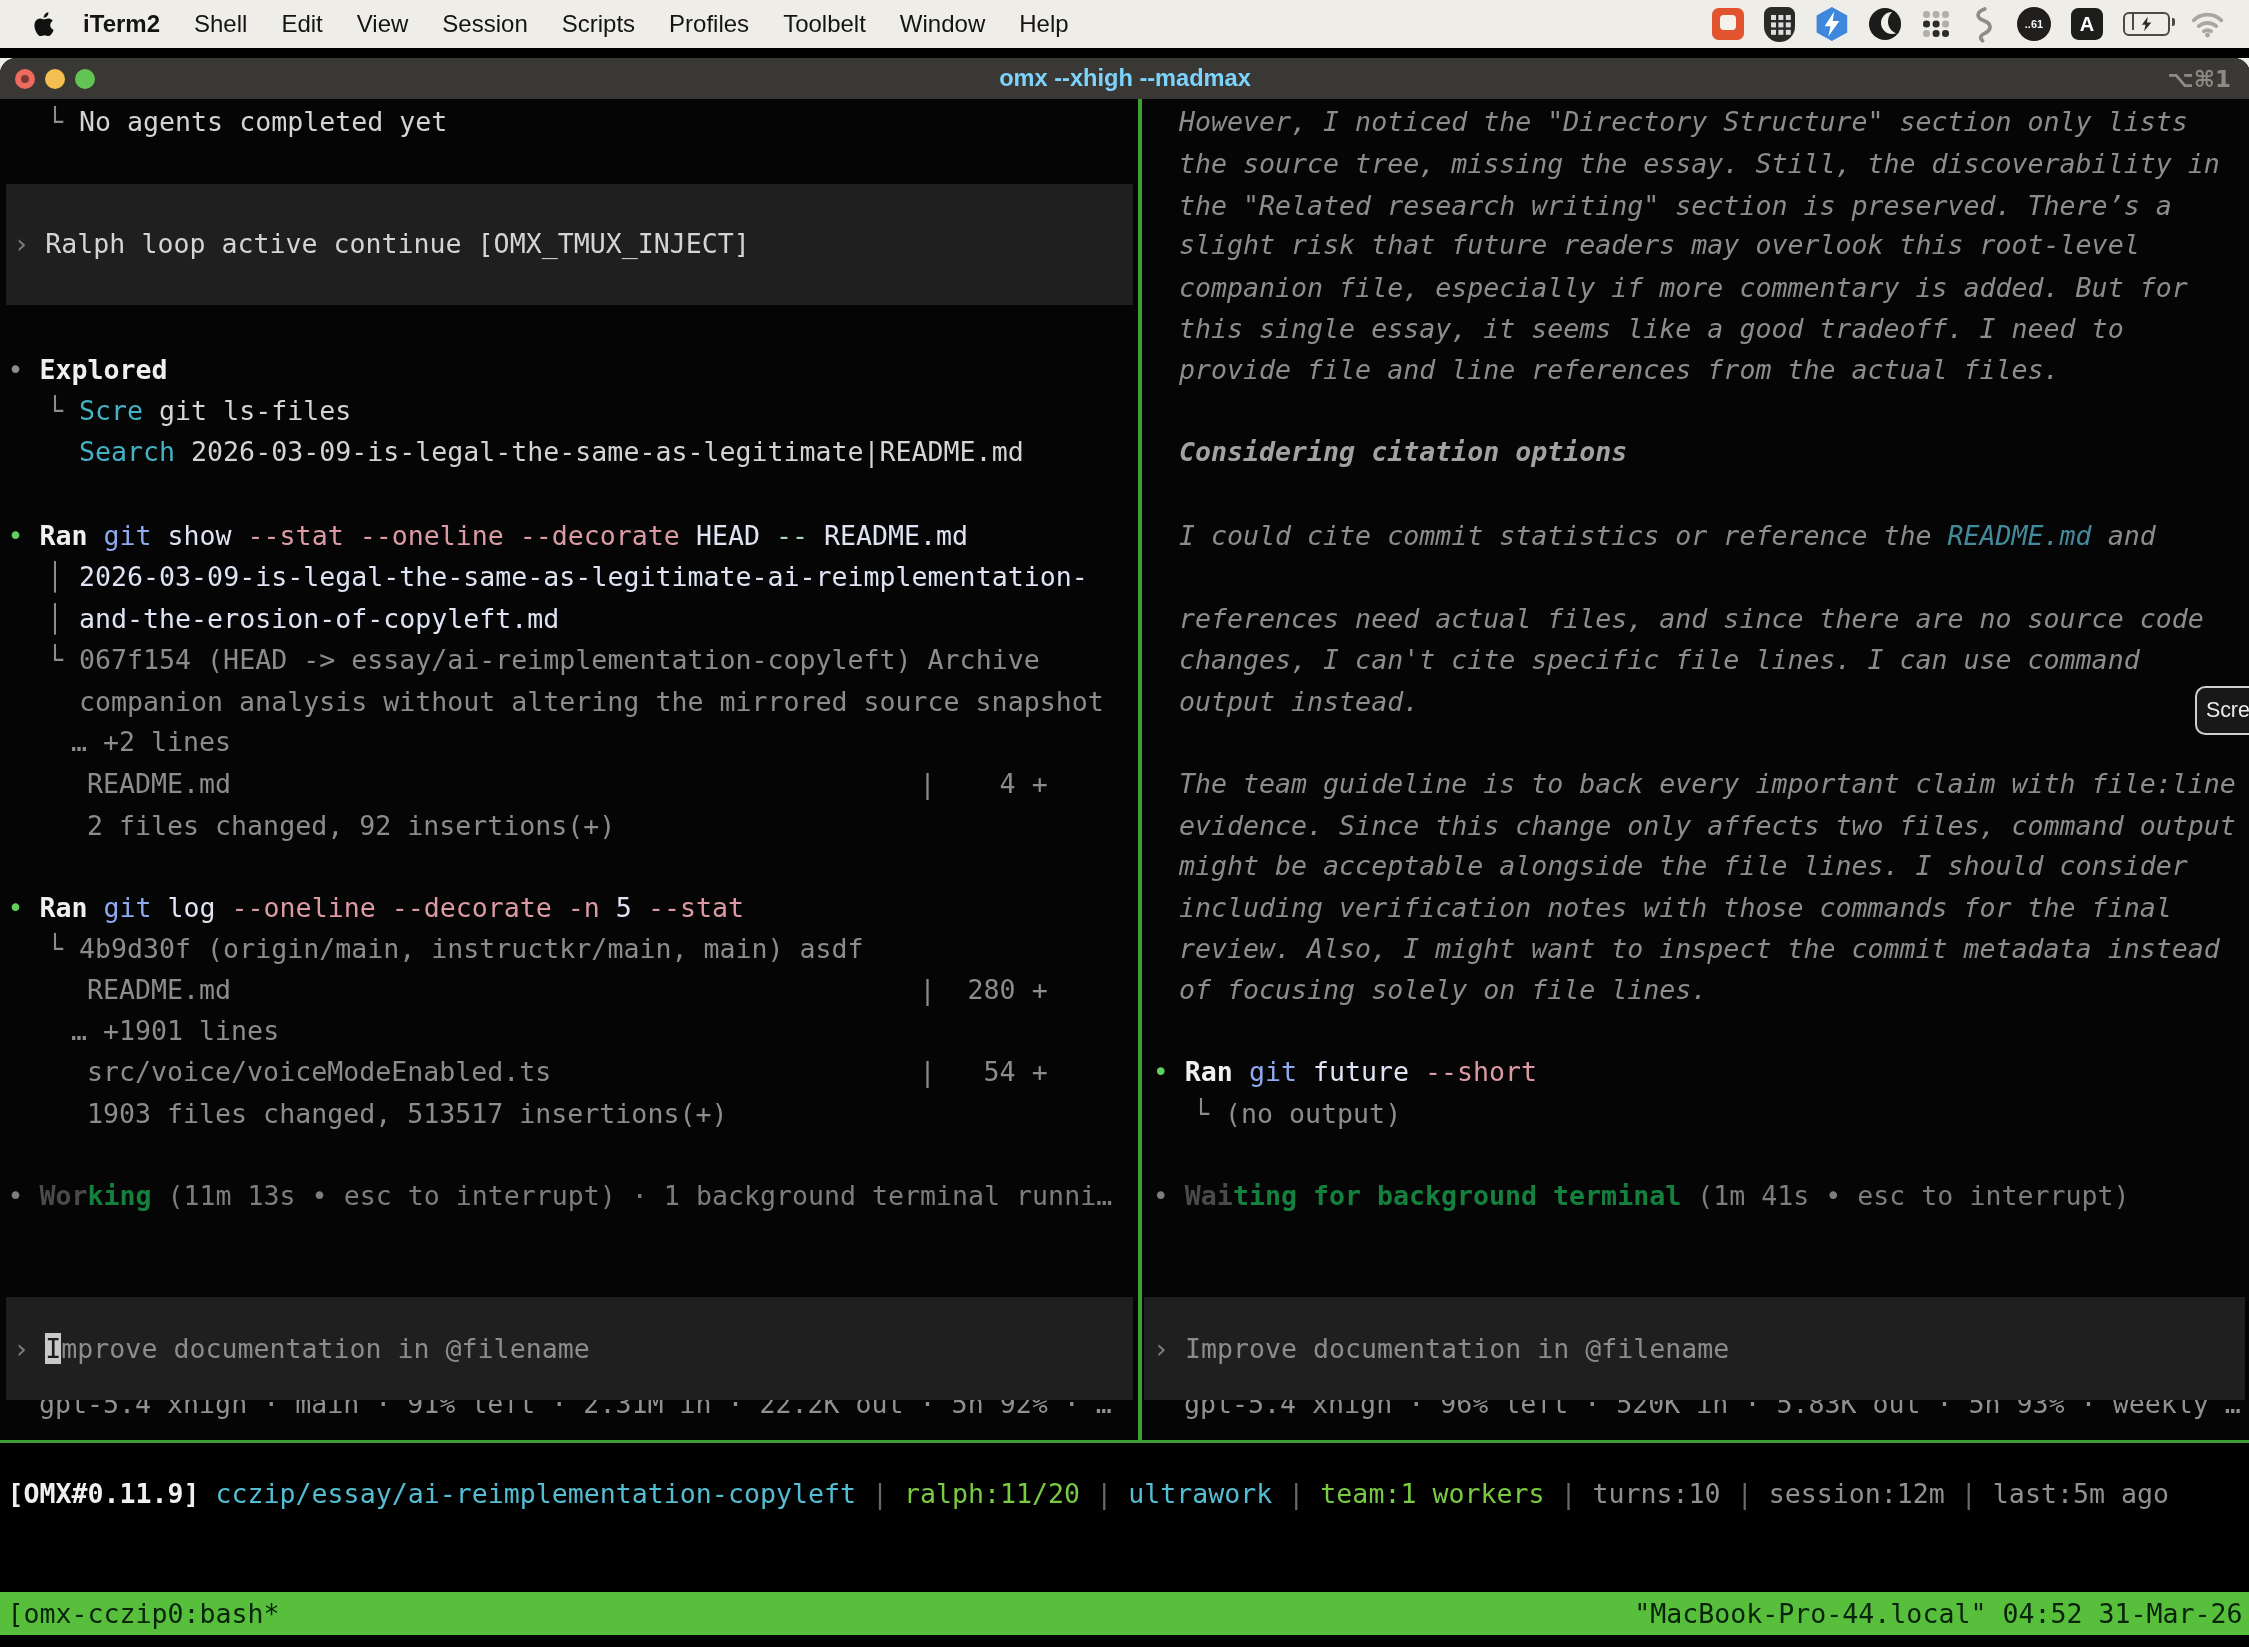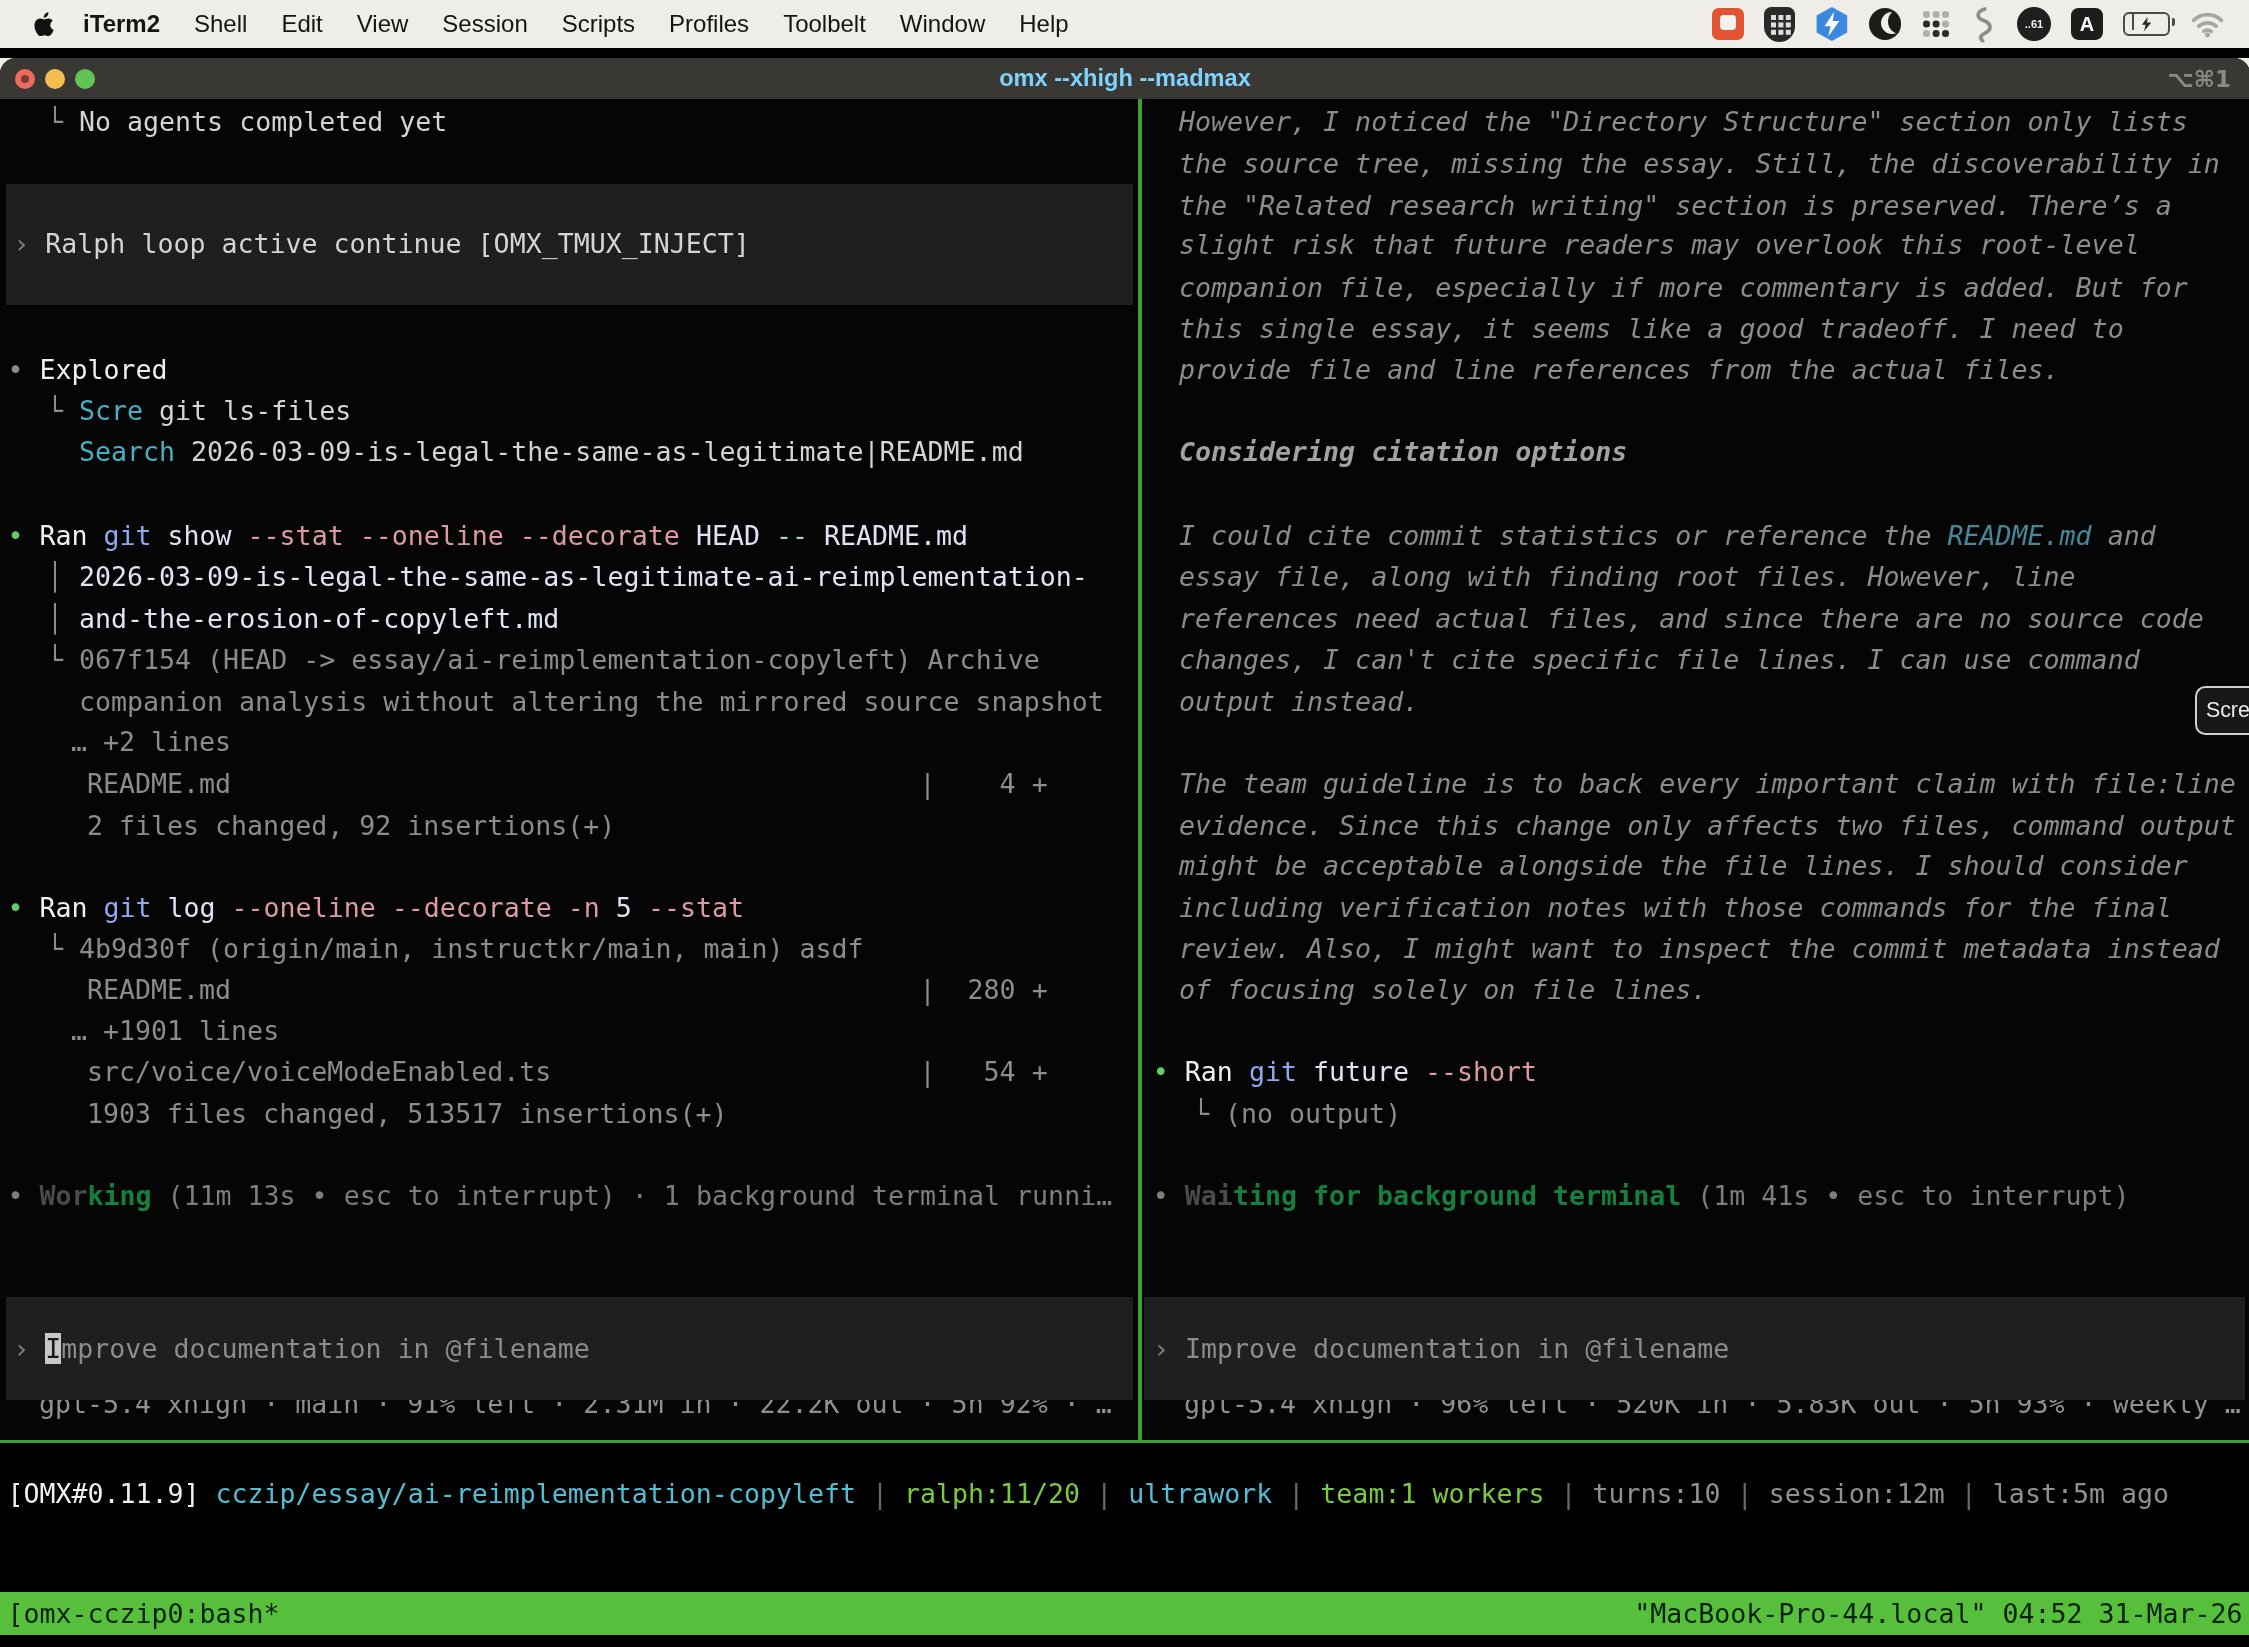--- a/index.html
+++ b/index.html
@@ -67,21 +67,21 @@
   .tbox{position:absolute;background:#1f1f1f;}
   .ralph{left:5.9px;top:85px;width:1127px;height:121px;}
   .lprompt{left:5.9px;top:1198px;width:1127px;height:103px;}
   .rprompt{left:1144px;top:1198px;width:1101px;height:103px;}
 
   
   .c-fg{color:#d4d4d4;}
   .c-dim{color:#8c8c8c;}
   .c-dim2{color:#7d7d7d;}
   .c-dark{color:#4a4a4a;font-weight:bold;}
-  .c-wb{color:#f0f0f0;font-weight:normal;}
+  .c-wb{color:#f0f0f0;font-weight:bold;}
   .c-wbn{color:#15803d;font-weight:bold;}
   .c-grn{color:#62cf62;}
   .c-cy{color:#44b2c4;}
   .c-blu{color:#8ea9ef;}
   .c-pnk{color:#dc9aa2;}
   .c-lav{color:#e0e3f4;}
   .c-pgr{color:#aed7ba;}
   .c-it{color:#8c8c8c;font-style:italic;}
   .c-itb{color:#a2a2a2;font-style:italic;font-weight:bold;}
   .c-lnk{color:#44899a;font-style:italic;}
@@ -219,21 +219,20 @@
     <div class="pane pright">
         <div class="tl" style="top: 2.2px; left: 38px;"><span class="c-it">However, I noticed the "Directory Structure" section only lists</span></div>
         <div class="tl" style="top: 44px; left: 38px;"><span class="c-it">the source tree, missing the essay. Still, the discoverability in</span></div>
         <div class="tl" style="top: 86px; left: 38px;"><span class="c-it">the "Related research writing" section is preserved. There’s a</span></div>
         <div class="tl" style="top: 125px; left: 38px;"><span class="c-it">slight risk that future readers may overlook this root-level</span></div>
         <div class="tl" style="top: 168px; left: 38px;"><span class="c-it">companion file, especially if more commentary is added. But for</span></div>
         <div class="tl" style="top: 209px; left: 38px;"><span class="c-it">this single essay, it seems like a good tradeoff. I need to</span></div>
         <div class="tl" style="top: 250px; left: 38px;"><span class="c-it">provide file and line references from the actual files.</span></div>
         <div class="tl" style="top: 332px; left: 38px;"><span class="c-itb">Considering citation options</span></div>
         <div class="tl" style="top: 416px; left: 38px;"><span class="c-it">I could cite commit statistics or reference the </span><span class="c-lnk">README.md</span><span class="c-it"> and</span></div>
-        <div class="tl" style="top: 457px; left: 38px;"><span class="c-it">essay file, along with finding root files. However, line</span></div>
         <div class="tl" style="top: 499px; left: 38px;"><span class="c-it">references need actual files, and since there are no source code</span></div>
         <div class="tl" style="top: 540px; left: 38px;"><span class="c-it">changes, I can't cite specific file lines. I can use command</span></div>
         <div class="tl" style="top: 582px; left: 38px;"><span class="c-it">output instead.</span></div>
         <div class="tl" style="top: 664px; left: 38px;"><span class="c-it">The team guideline is to back every important claim with file:line</span></div>
         <div class="tl" style="top: 706px; left: 38px;"><span class="c-it">evidence. Since this change only affects two files, command output</span></div>
         <div class="tl" style="top: 746px; left: 38px;"><span class="c-it">might be acceptable alongside the file lines. I should consider</span></div>
         <div class="tl" style="top: 788px; left: 38px;"><span class="c-it">including verification notes with those commands for the final</span></div>
         <div class="tl" style="top: 829px; left: 38px;"><span class="c-it">review. Also, I might want to inspect the commit metadata instead</span></div>
         <div class="tl" style="top: 870px; left: 38px;"><span class="c-it">of focusing solely on file lines.</span></div>
         <div class="tl" style="top: 952px; left: 11.8px;"><span class="c-grn">• </span><span class="c-wb">Ran</span><span class="c-blu"> git</span><span class="c-lav"> future</span><span class="c-pnk"> --short</span></div>

